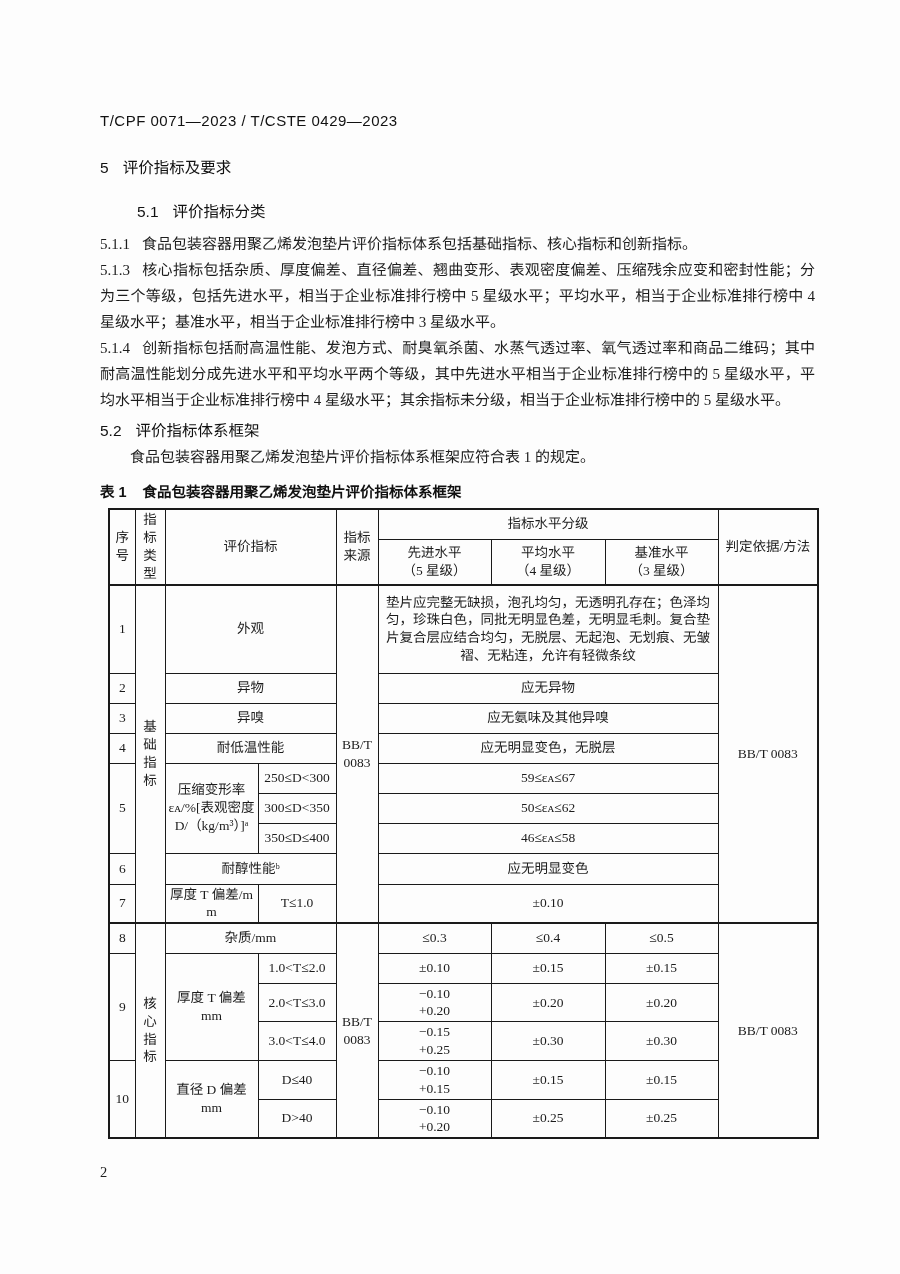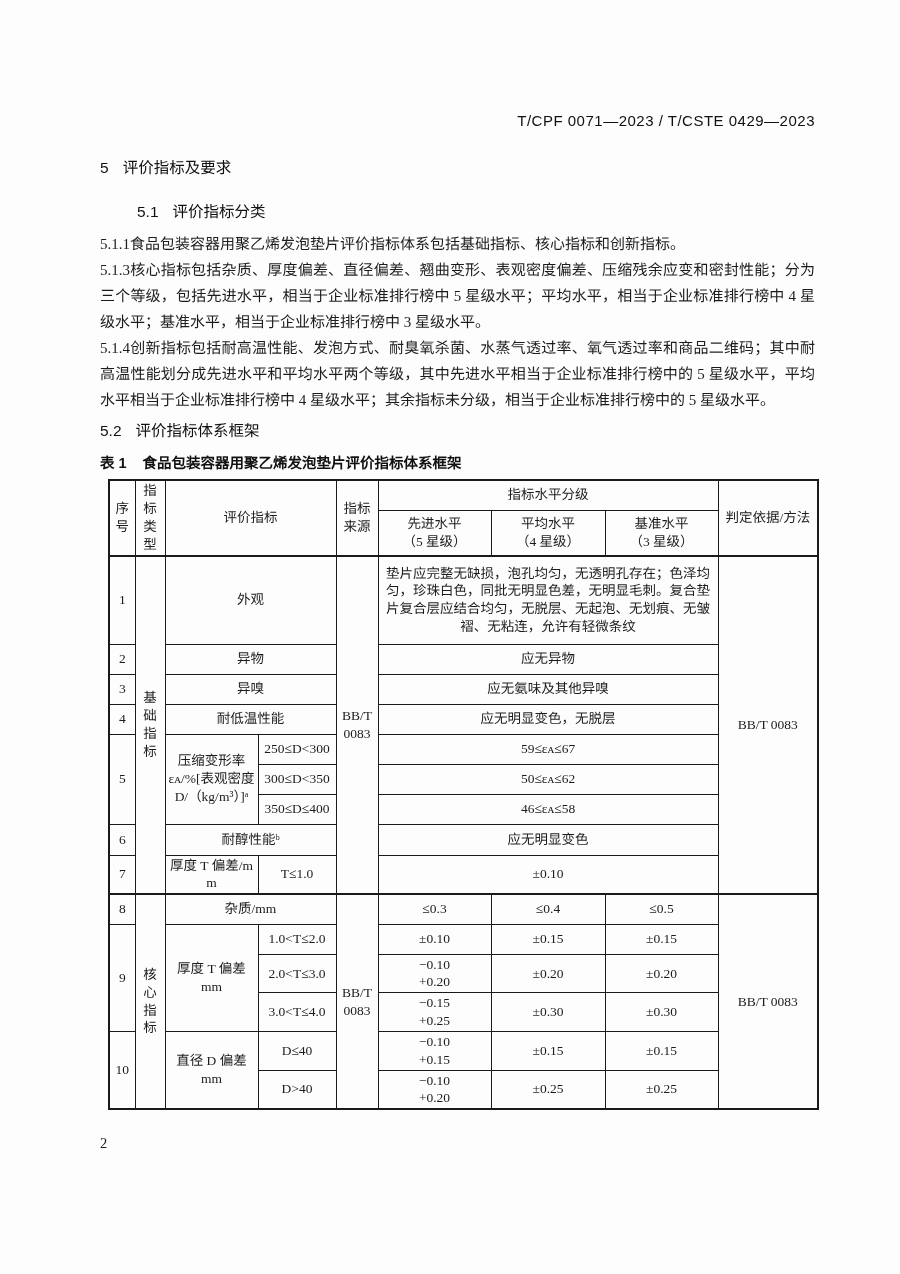--- a/index.html
+++ b/index.html
@@ -4,36 +4,36 @@
 <style>
   html, body { margin: 0; padding: 0; background: #ffffff; }
   .page {
     width: 900px; height: 1274px; background: #fdfdfd; color: #1c1c1c;
     position: relative; overflow: hidden;
     font-family: "Liberation Serif", "DejaVu Serif", serif;
   }
   .content { padding: 112px 85px 0 100px; }
   .std-no {
     font-family: "Liberation Sans", "DejaVu Sans", sans-serif;
-    font-size: 15px; letter-spacing: 0.5px; line-height: 18px; color: #111; text-align: right;
+    font-size: 15px; letter-spacing: 0.5px; line-height: 18px; color: #111;
   }
   .heading {
     font-family: "Liberation Sans", "DejaVu Sans", sans-serif;
     font-weight: 400; font-size: 15.5px; line-height: 20px; color: #111;
   }
   .heading .num { margin-right: 14px; }
   .h-5  { margin-top: 28px; }
   .h-51 { margin-top: 24px; margin-left: 37px; }
   .h-52 { margin-top: 8px; }
   .paras { margin-top: 9px; }
   .para {
     margin: 0; font-size: 15px; line-height: 26px;
     text-align: justify;
   }
-  .para .pnum { }
+  .para .pnum { margin-right: 12px; }
   .para-indent { text-indent: 2em; margin-top: 3px; }
   .caption {
     margin-top: 13px; text-align: left;
     font-family: "Liberation Sans", "DejaVu Sans", sans-serif;
     font-weight: 700; font-size: 14.5px; line-height: 18px; color: #111;
   }
   .caption .cap-label { margin-right: 16px; }
   table.t1 {
     border-collapse: collapse; table-layout: fixed;
     width: 709px; margin: 7px 0 0 8px;
@@ -84,20 +84,21 @@
       </p>
       <p class="para">
         <span class="pnum">5.1.4</span><span>创新指标包括耐高温性能、发泡方式、耐臭氧杀菌、水蒸气透过率、氧气透过率和商品二维码；其中耐高温性能划分成先进水平和平均水平两个等级，其中先进水平相当于企业标准排行榜中的 5 星级水平，平均水平相当于企业标准排行榜中 4 星级水平；其余指标未分级，相当于企业标准排行榜中的 5 星级水平。</span>
       </p>
     </div>
 
     <div class="heading h-52">
       <span class="num">5.2</span><span>评价指标体系框架</span>
     </div>
 
+    <p class="para para-indent">食品包装容器用聚乙烯发泡垫片评价指标体系框架应符合表 1 的规定。</p>
 
     <div class="caption">
       <span class="cap-label">表 1</span><span>食品包装容器用聚乙烯发泡垫片评价指标体系框架</span>
     </div>
 
     <table class="t1">
       <colgroup>
         <col style="width:26px">
           <col style="width:30px">
           <col style="width:93px">

